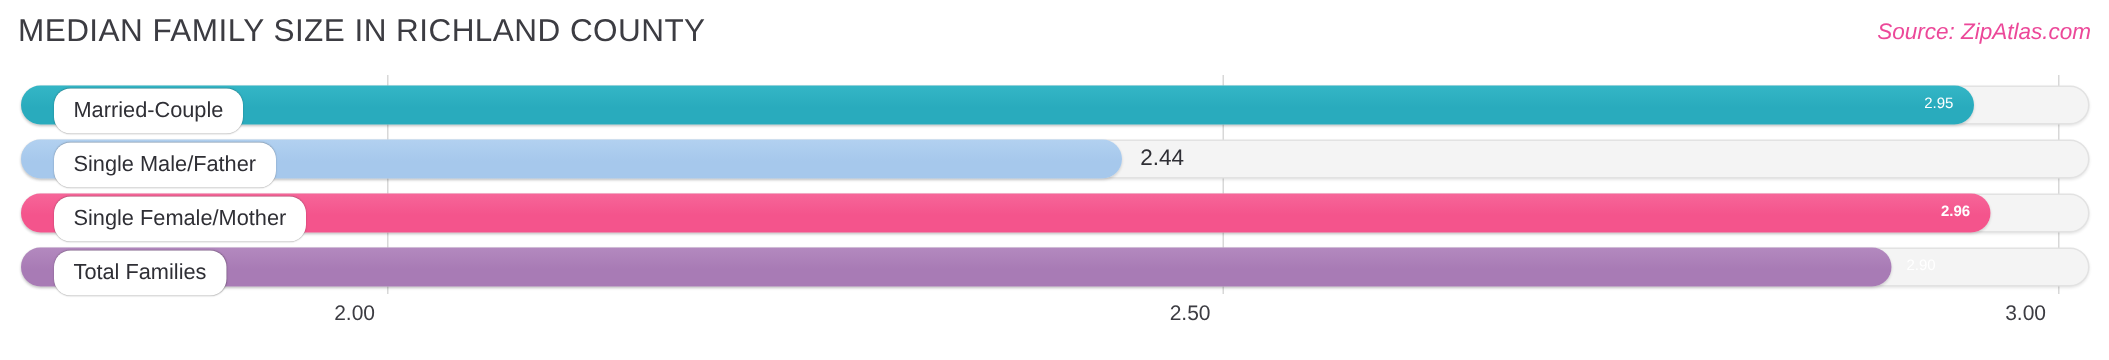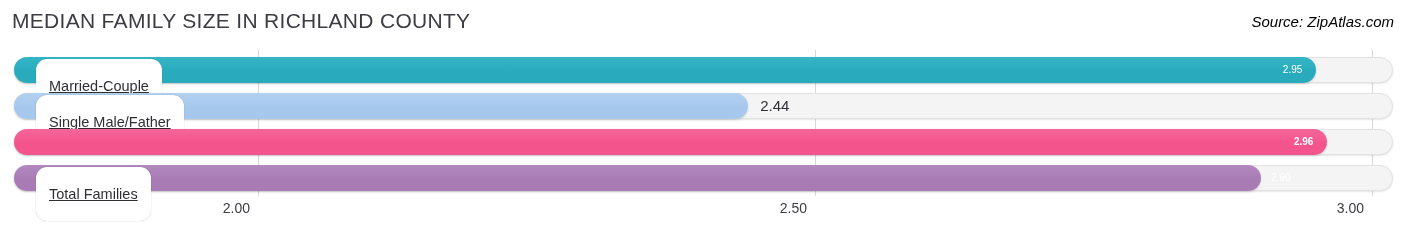--- a/index.html
+++ b/index.html
@@ -32,21 +32,21 @@
     letter-spacing: 0.3px;
     white-space: nowrap;
     font-weight: 400;
   }
   #chart-source {
     position: absolute;
     right: 12px;
     top: 13px;
     font-size: 15px;
     font-style: italic;
-    color: #000000;
+    color: #ec4899;
     white-space: nowrap;
   }
 
   
   #plot-area {
     position: absolute;
     left: 0;
     top: 50px;
     width: 1406px;
     height: 146px;
@@ -89,28 +89,27 @@
     border-radius: 13px;
     box-shadow: 0 1px 2px rgba(0,0,0,0.16);
   }
 
   .bar-label-pill {
     position: absolute;
     left: 22px;
     top: 2px;
     height: 22px;
     line-height: 22px;
-    padding: 16px 13px;
+    padding: 4px 13px;
     background: #ffffff;
     border-radius: 11px;
     font-size: 14.5px;
     color: #2f2f35;
     white-space: nowrap;
     box-shadow: 0 0 1px rgba(0,0,0,0.35);
-    text-decoration: underline;
   }
 
   .bar-value-inside {
     position: absolute;
     top: 0;
     height: 26px;
     line-height: 26px;
     font-size: 10px;
     color: #ffffff;
     white-space: nowrap;
@@ -163,20 +162,21 @@
       </div>
       <div class="bar-row" style="top: 43px;">
         <div class="bar-track"></div>
         <div class="bar-fill" style="width: 734.16px; background: linear-gradient(rgb(178, 209, 240) 0%, rgb(166, 200, 236) 55%, rgb(166, 200, 236) 100%);"></div>
         <div class="bar-label-pill">Single Male/Father</div>
         <div class="bar-value-outside" style="left: 746.16px;">2.44</div>
       </div>
       <div class="bar-row" style="top: 79px;">
         <div class="bar-track"></div>
         <div class="bar-fill" style="width: 1313.44px; background: linear-gradient(rgb(246, 102, 153) 0%, rgb(244, 84, 140) 55%, rgb(244, 84, 140) 100%);"></div>
+        <div class="bar-label-pill">Single Female/Mother</div>
         <div class="bar-value-inside" style="left: 1255.44px; width: 44px; text-align: right; font-weight: bold;">2.96</div>
       </div>
       <div class="bar-row" style="top: 115px;">
         <div class="bar-track"></div>
         <div class="bar-fill" style="width: 1246.6px; background: linear-gradient(rgb(179, 137, 191) 0%, rgb(168, 123, 181) 55%, rgb(168, 123, 181) 100%);"></div>
         <div class="bar-label-pill">Total Families</div>
         <div class="bar-value-inside" style="left: 1257px; width: 44px; text-align: left;">2.90</div>
       </div>
     </div>
 

